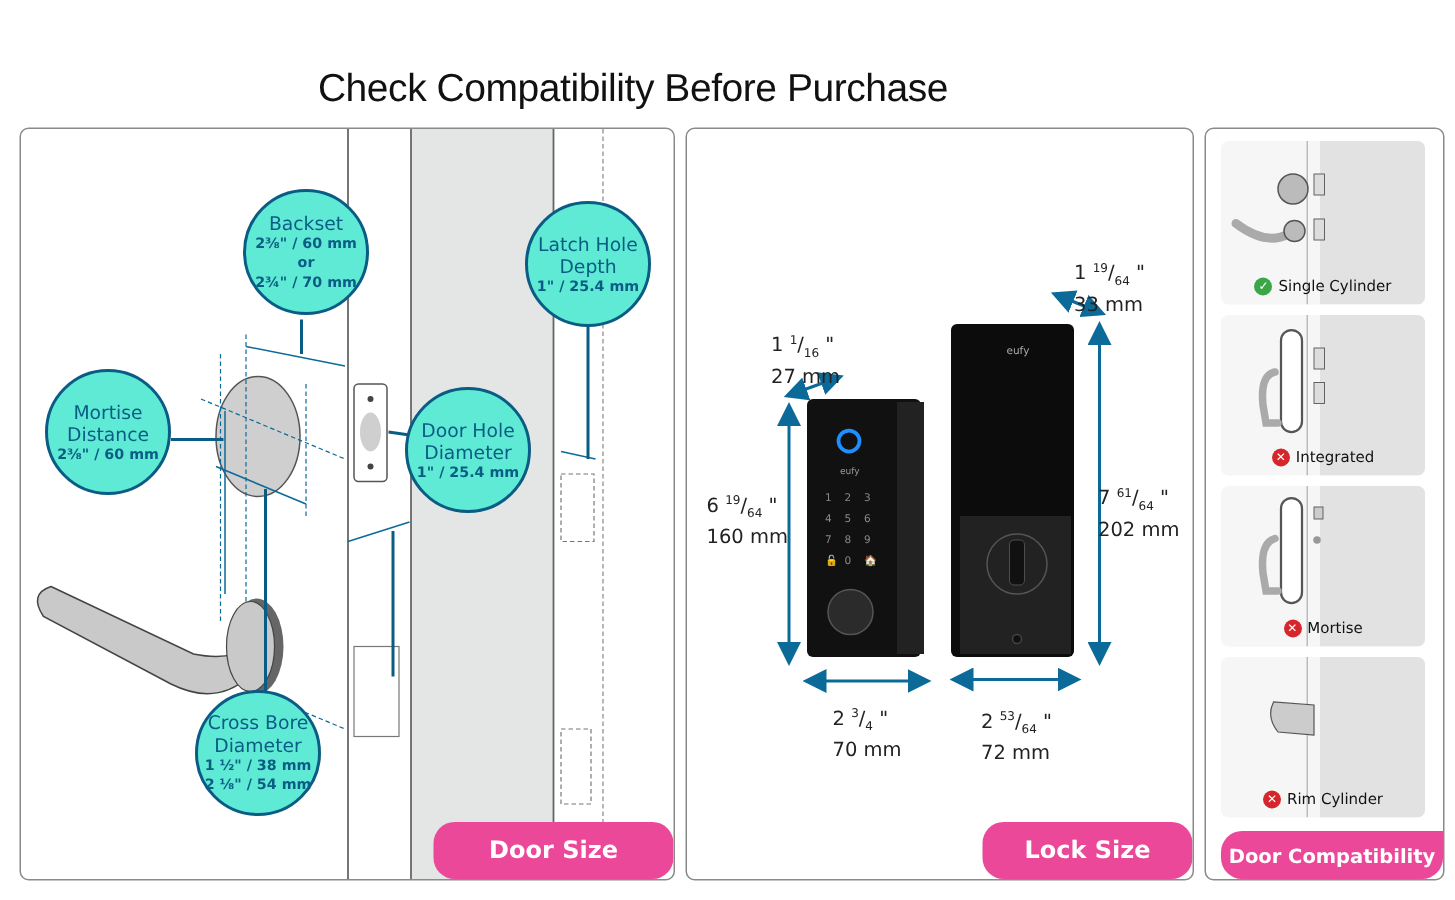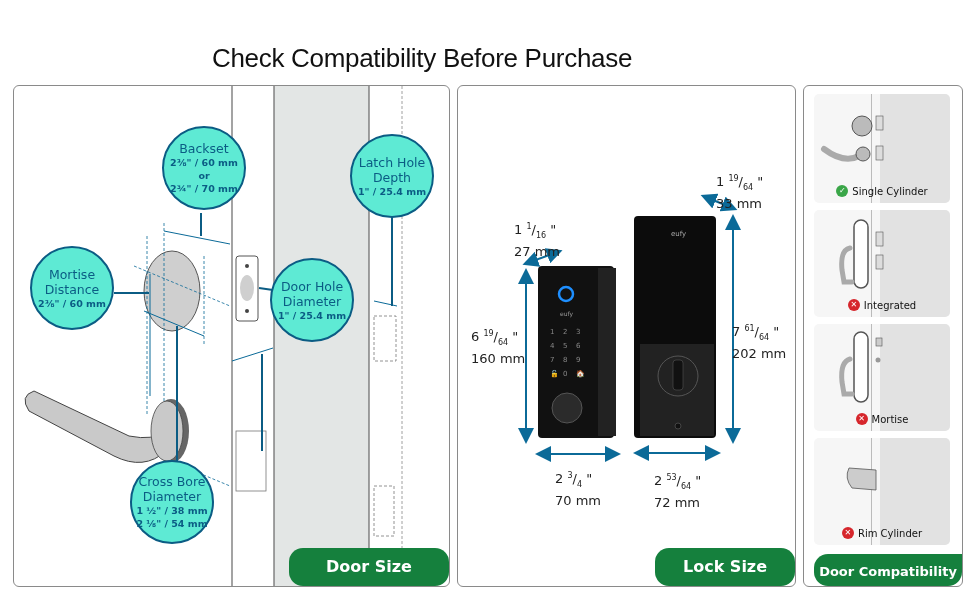--- a/index.html
+++ b/index.html
@@ -2,21 +2,21 @@
 <html><head>
 <meta charset="utf-8">
 <style>
   * { box-sizing: border-box; margin: 0; padding: 0; }
   body { width: 970px; height: 600px; background: #ffffff; font-family: "Liberation Sans", sans-serif; position: relative; overflow: hidden; }
   .title { position: absolute; left: 0; top: 18px; width: 844px; text-align: center; font-size: 26px; font-family: "Liberation Sans", sans-serif; color: #111; letter-spacing: -0.3px; margin-top: 25px; }
   .panel { position: absolute; border: 1.5px solid #8a8a8a; border-radius: 6px; background: #fff; overflow: hidden; }
   #door-panel { left: 13px; top: 85px; width: 437px; height: 502px; }
   #lock-panel { left: 457px; top: 85px; width: 339px; height: 502px; }
   #compat-panel { left: 803px; top: 85px; width: 160px; height: 502px; }
-  .tab { position: absolute; bottom: 0; right: 0; background: #15803d; color: #fff; border-top-left-radius: 14px; text-align: center; font-weight: bold; font-family: "DejaVu Sans", sans-serif; border-radius: 14px; }
+  .tab { position: absolute; bottom: 0; right: 0; background: #ec4899; color: #fff; border-top-left-radius: 14px; text-align: center; font-weight: bold; font-family: "DejaVu Sans", sans-serif; border-radius: 14px; }
   #door-tab { width: 160px; height: 38px; line-height: 38px; font-size: 16px; }
   #lock-tab { width: 140px; height: 38px; line-height: 38px; font-size: 16px; }
   #compat-tab { left: 10px; right: 0; width: auto; height: 32px; line-height: 36px; font-size: 13px; border-top-right-radius: 0; }
   .callout { position: absolute; border: 2.5px solid #0b5c84; border-radius: 50%; background: #5eead4; color: #0b5c84; text-align: center; display: flex; flex-direction: column; justify-content: center; align-items: center; font-family: "DejaVu Sans", sans-serif; }
   .callout .h { font-size: 12.5px; line-height: 15px; }
   .callout .v { font-size: 9.5px; font-weight: bold; line-height: 13px; }
   .dim { position: absolute; font-family: "DejaVu Sans", sans-serif; font-size: 13px; color: #222; line-height: 16px; }
   .dim sup, .dim sub { font-size: 8px; }
   .compat-card { position: absolute; left: 10px; width: 136px; background: #f6f6f6; border-radius: 5px; overflow: hidden; }
   .compat-card .wall { position: absolute; left: 66px; top: 0; bottom: 0; width: 70px; background: #e2e2e2; }

